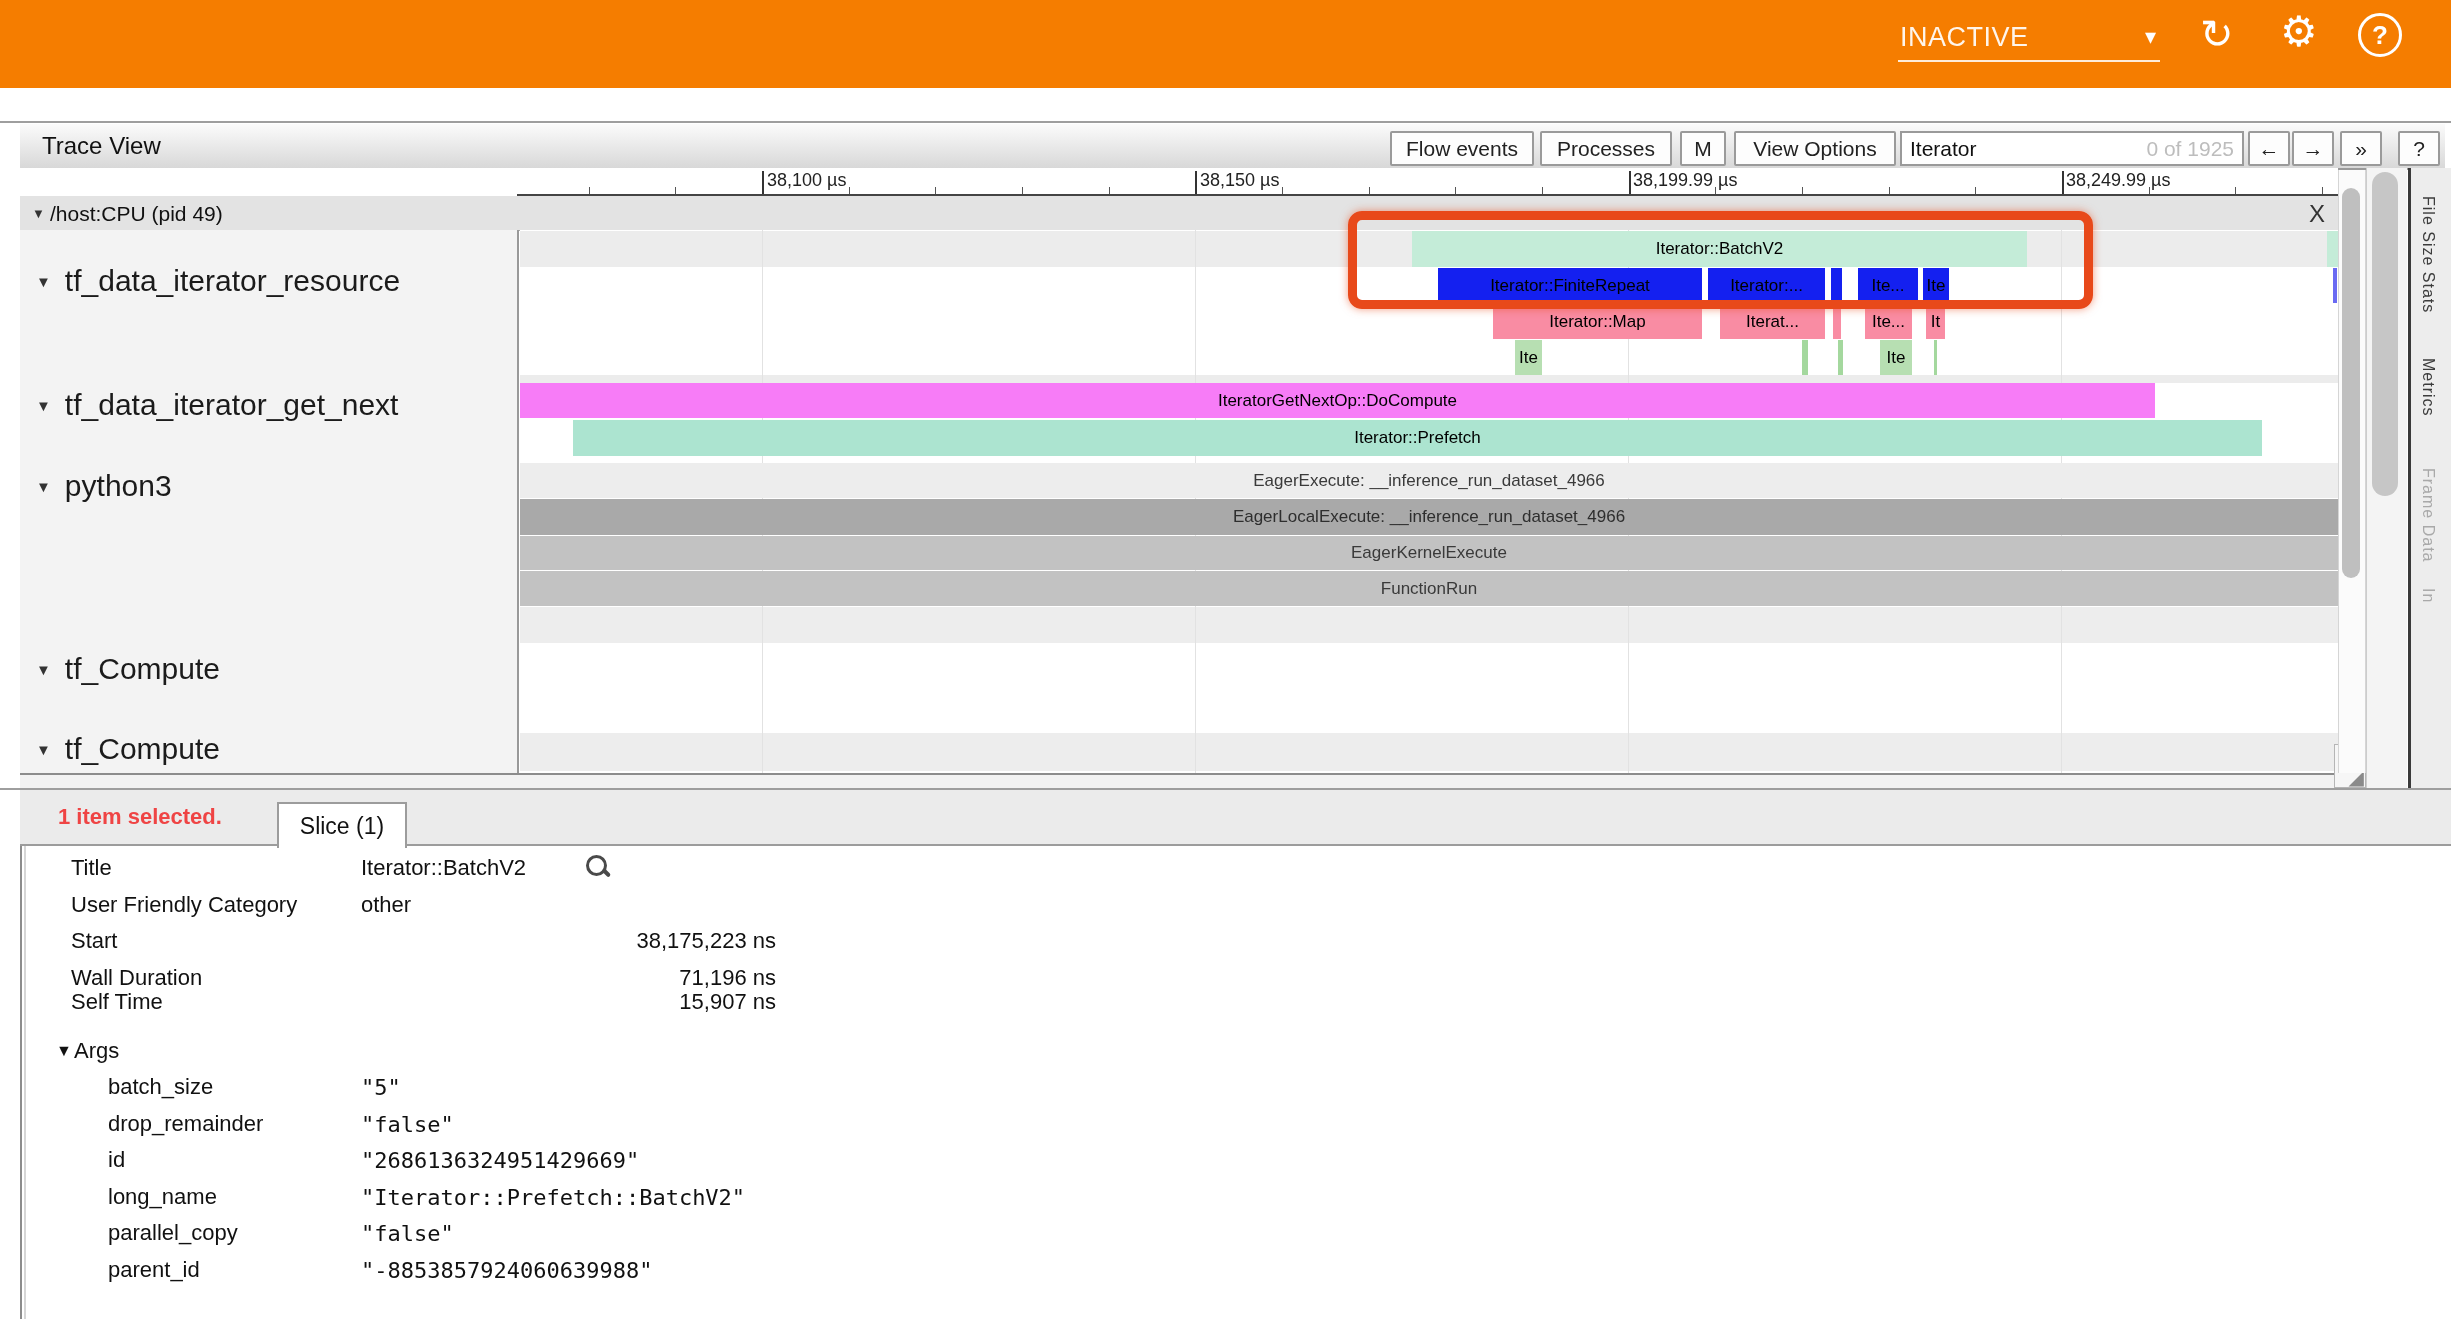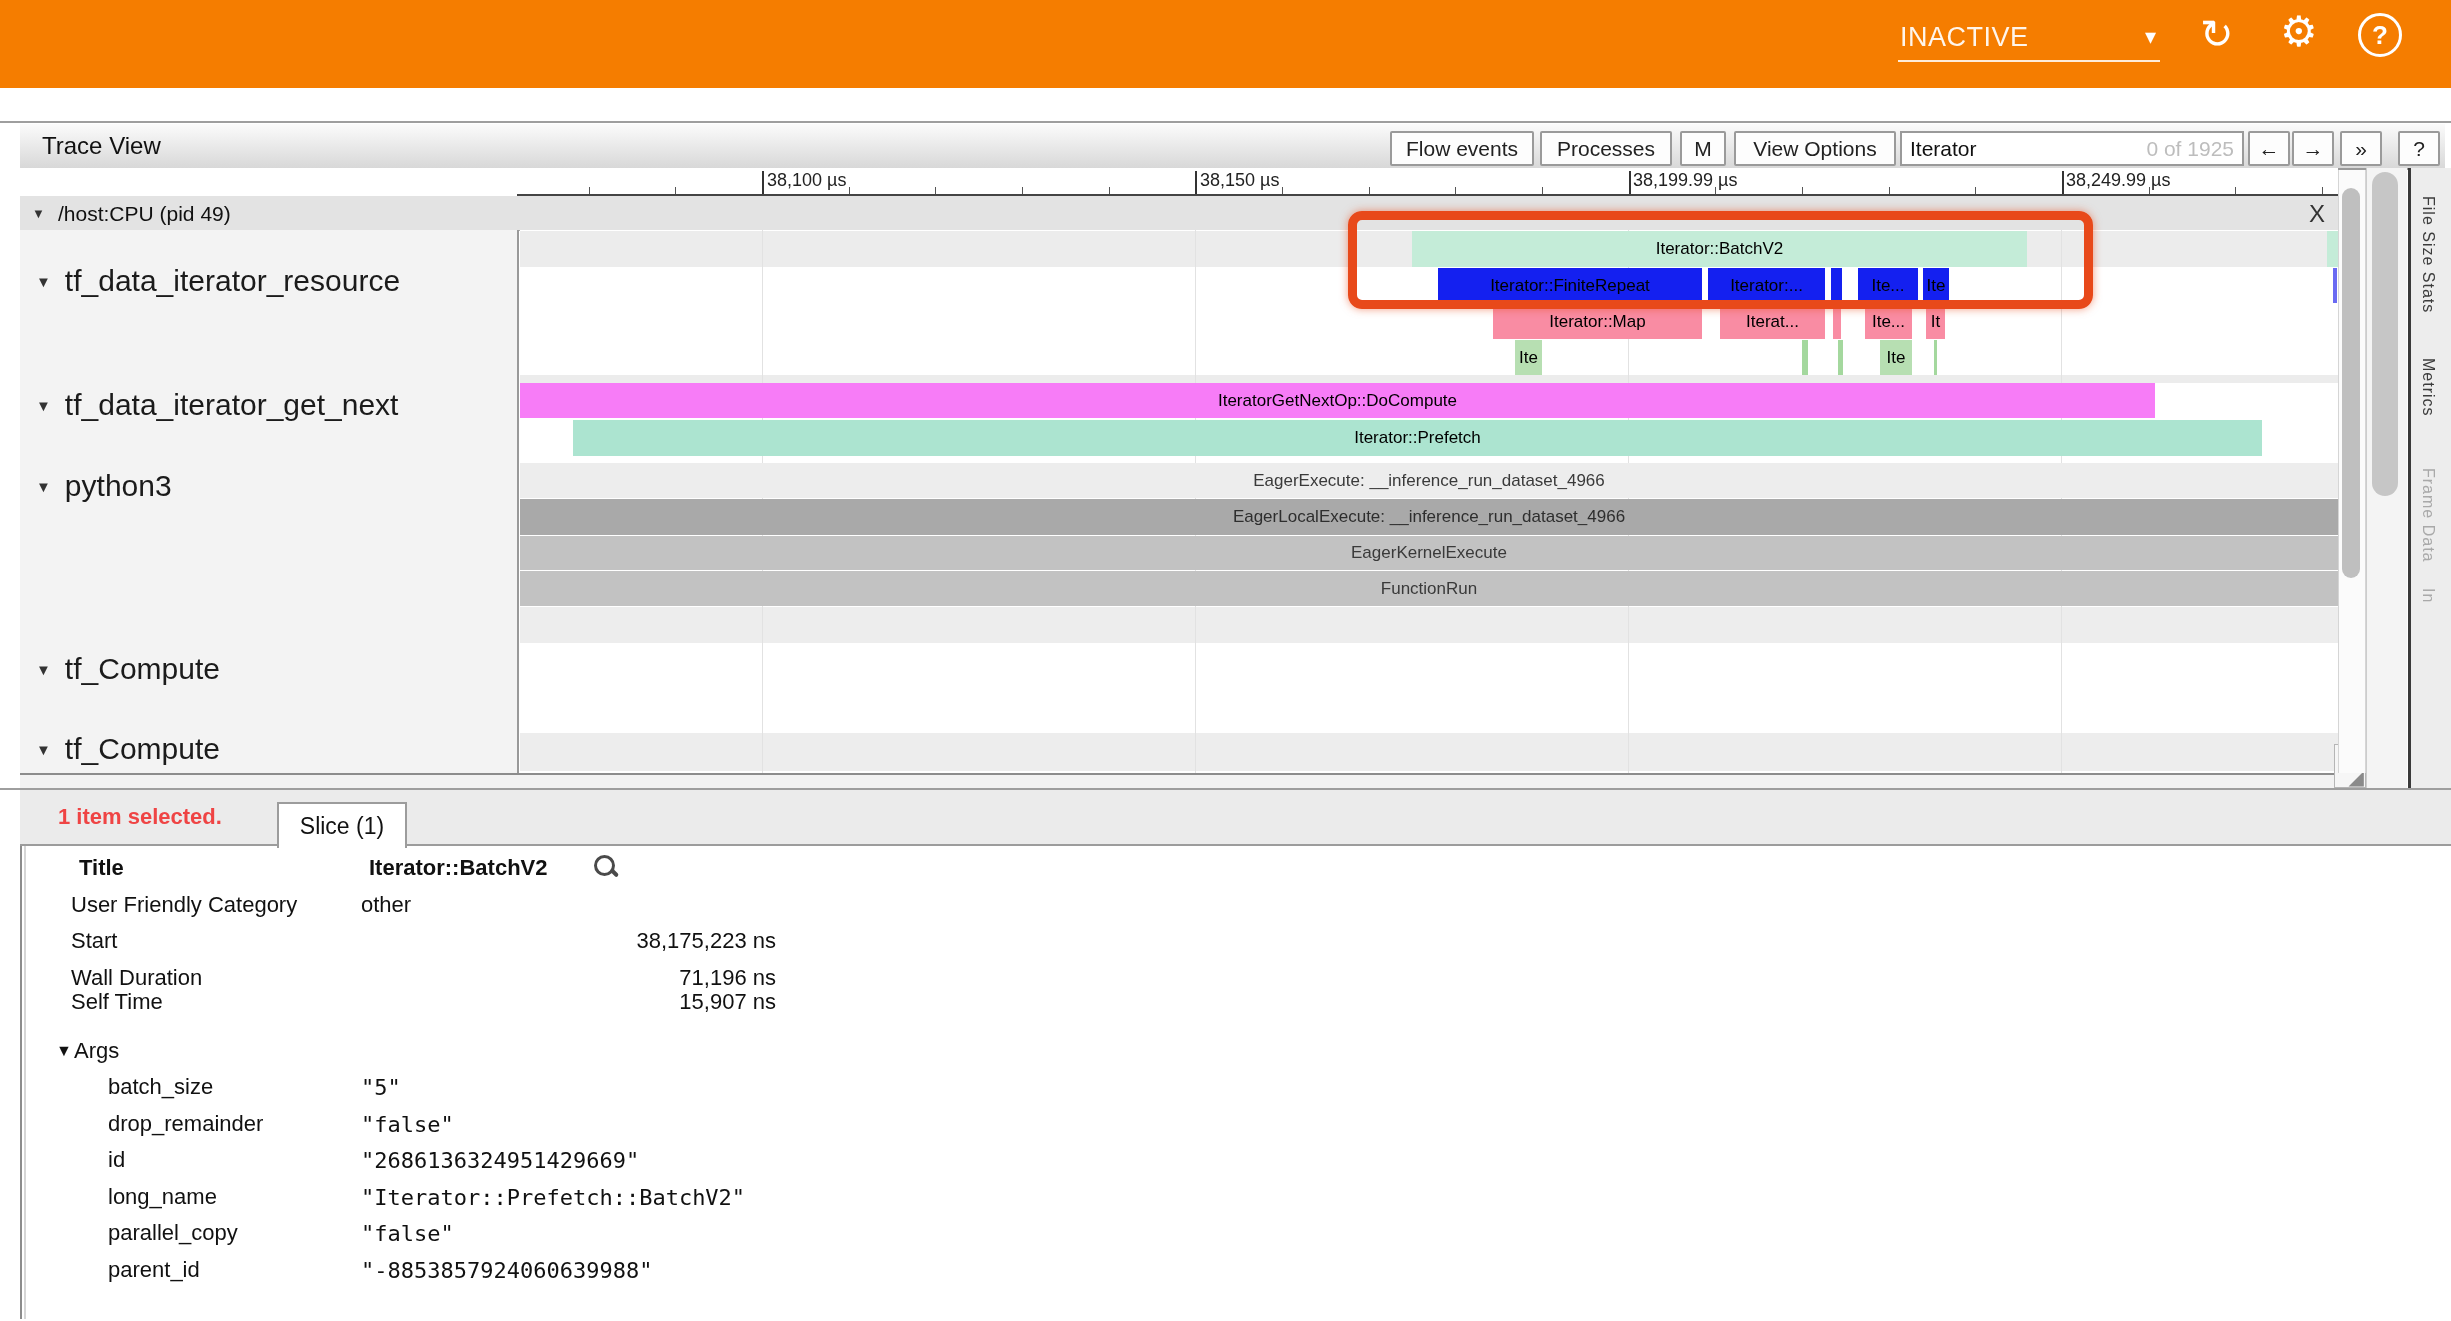--- a/index.html
+++ b/index.html
@@ -24,21 +24,21 @@
   .searchbox{left:1900px;top:131px;width:340px;height:31px;background:#fff;border:2px solid #9a9a9a;
              display:flex;align-items:center;font-size:21px;}
   .search-value{margin-left:8px;color:#111;flex:1;}
   .search-count{margin-right:8px;color:#bdbdbd;}
   .ruler{left:20px;top:168px;width:2318px;height:28px;background:#fff;}
   .ruler-label{top:170px;font-size:18px;color:#222;}
   .ruler-baseline{left:517px;top:194px;width:1821px;height:2px;background:#444;}
   .tick-major{top:171px;width:2px;height:23px;background:#333;}
   .tick-minor{top:187px;width:1px;height:7px;background:#555;}
   .proc-header{left:20px;top:196px;width:2318px;height:34px;background:#e3e3e3;border-bottom:1px solid #ababab;}
-  .proc-label{left:58px;top:202px;font-size:21px;color:#111;}
+  .proc-label{left:50px;top:202px;font-size:21px;color:#111;}
   .proc-tri{left:32px;top:206px;font-size:13px;color:#333;}
   .proc-close{left:2302px;top:200px;font-size:24px;color:#333;width:30px;text-align:center;cursor:default;}
   .label-panel{left:20px;top:230px;width:497px;height:543px;background:#f3f3f3;border-right:2px solid #999;}
   .track-label{left:36px;height:36px;display:flex;align-items:center;color:#1b1b1b;}
   .track-tri{font-size:15px;color:#333;margin-right:14px;}
   .track-text{font-size:30px;}
   .timeline{left:520px;top:230px;width:1818px;height:543px;background:#fff;overflow:hidden;}
   .band{left:0;width:1818px;}
   .gridline{top:0;width:1px;height:543px;background:#e2e2e2;}
   .bar{display:flex;align-items:center;justify-content:center;overflow:hidden;
@@ -222,21 +222,21 @@
     <div class="abs side-tab" style="top: 358px; color: rgb(60, 60, 60);">Metrics</div>
     <div class="abs side-tab" style="top: 468px; color: rgb(169, 169, 169);">Frame Data</div>
     <div class="abs side-tab" style="top: 588px; color: rgb(169, 169, 169);">In</div>
   </div>
 
 <div class="abs bottom-border"></div>
 <div class="abs tabbar"></div>
 <div class="abs selection-text">1 item selected.</div>
 <div class="abs slice-tab">Slice (1)</div>
 <div class="abs details" id="details">
-    <div class="drow" style="top: 4px; left: 8px; width: 2400px; font-weight: bold;">
+    <div class="drow" style="top: 4px; left: 0px; width: 2400px;">
       <div class="dlabel" style="left: 45px;">Title</div>
       <div class="dvalue">Iterator::BatchV2</div>
       <div class="mag">
         <div class="mag-circle"></div>
         <div class="mag-handle"></div>
       </div>
     </div>
     <div class="drow" style="top: 41px; left: 0px; width: 2400px;">
       <div class="dlabel" style="left: 45px;">User Friendly Category</div>
       <div class="dvalue">other</div>

